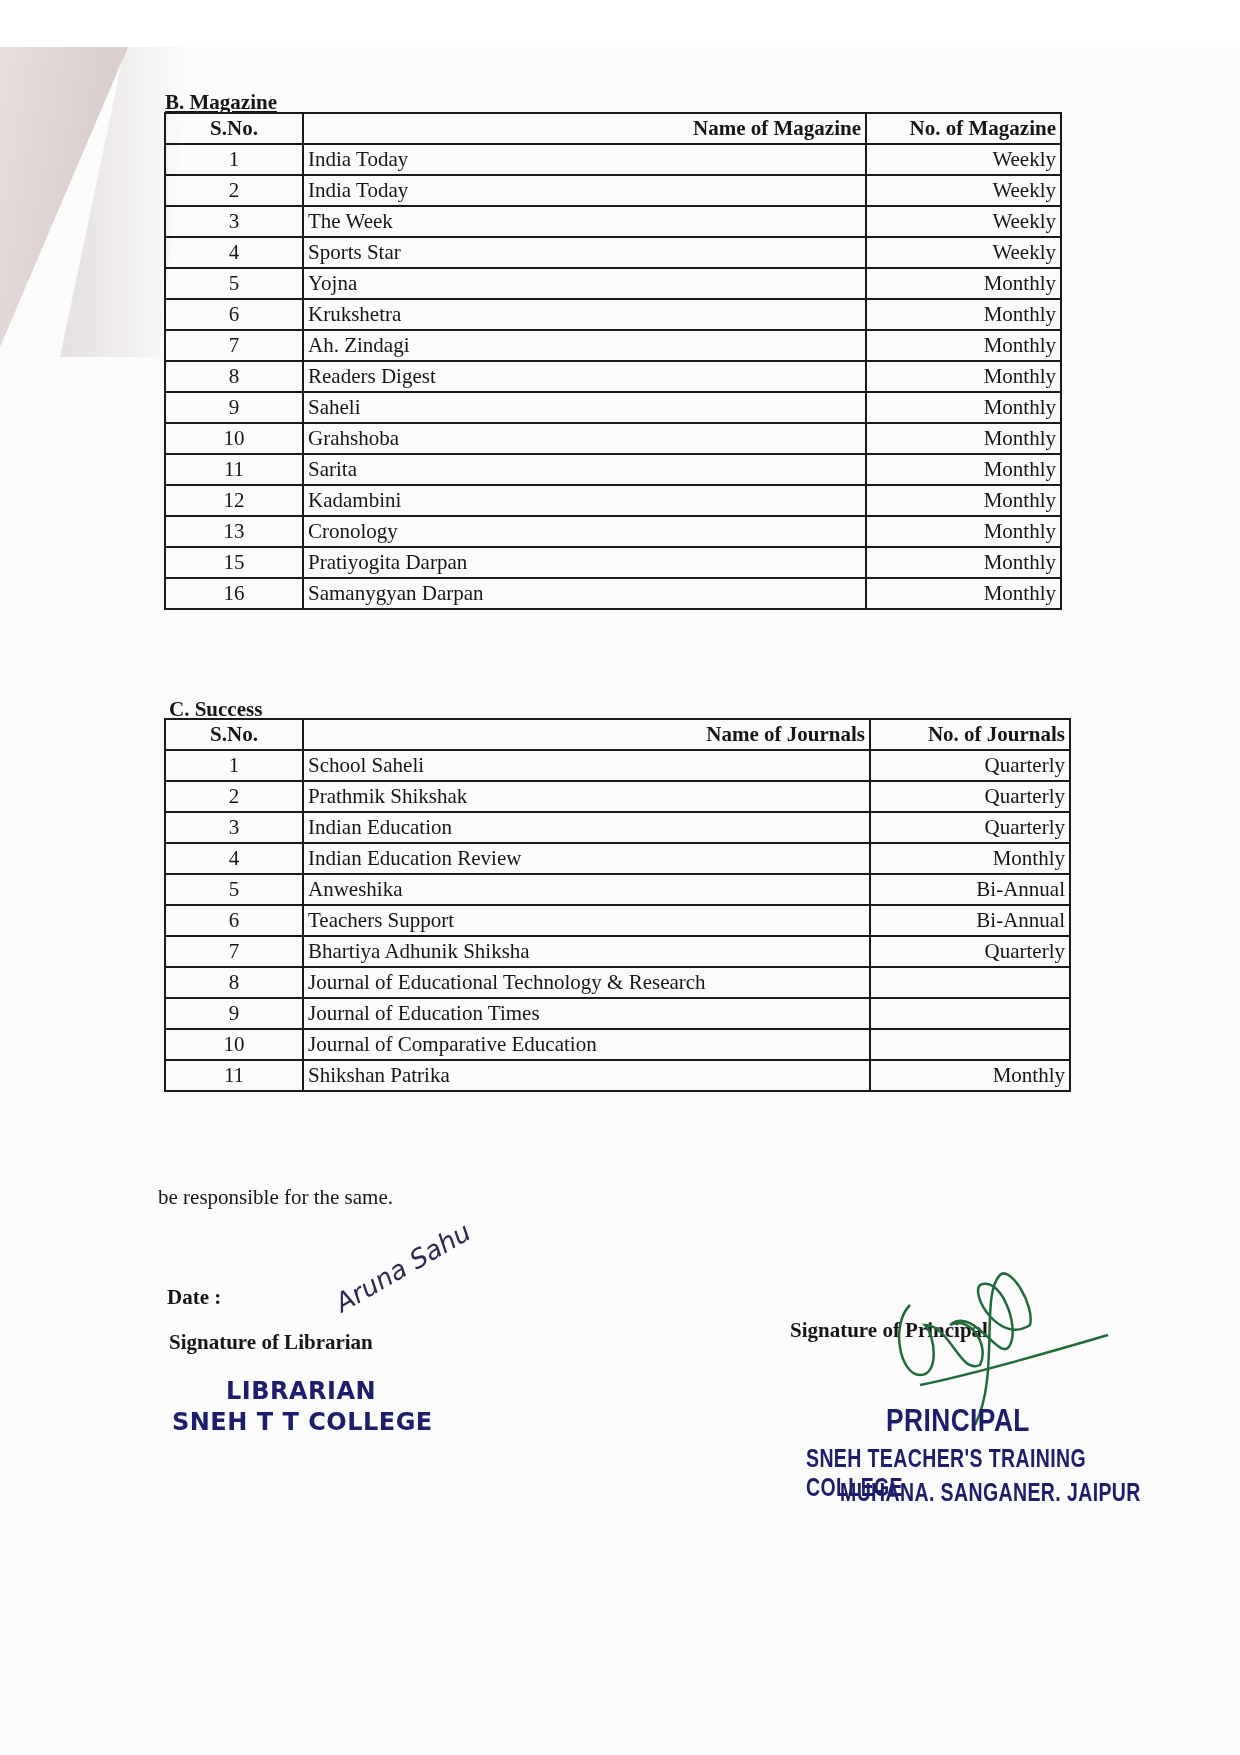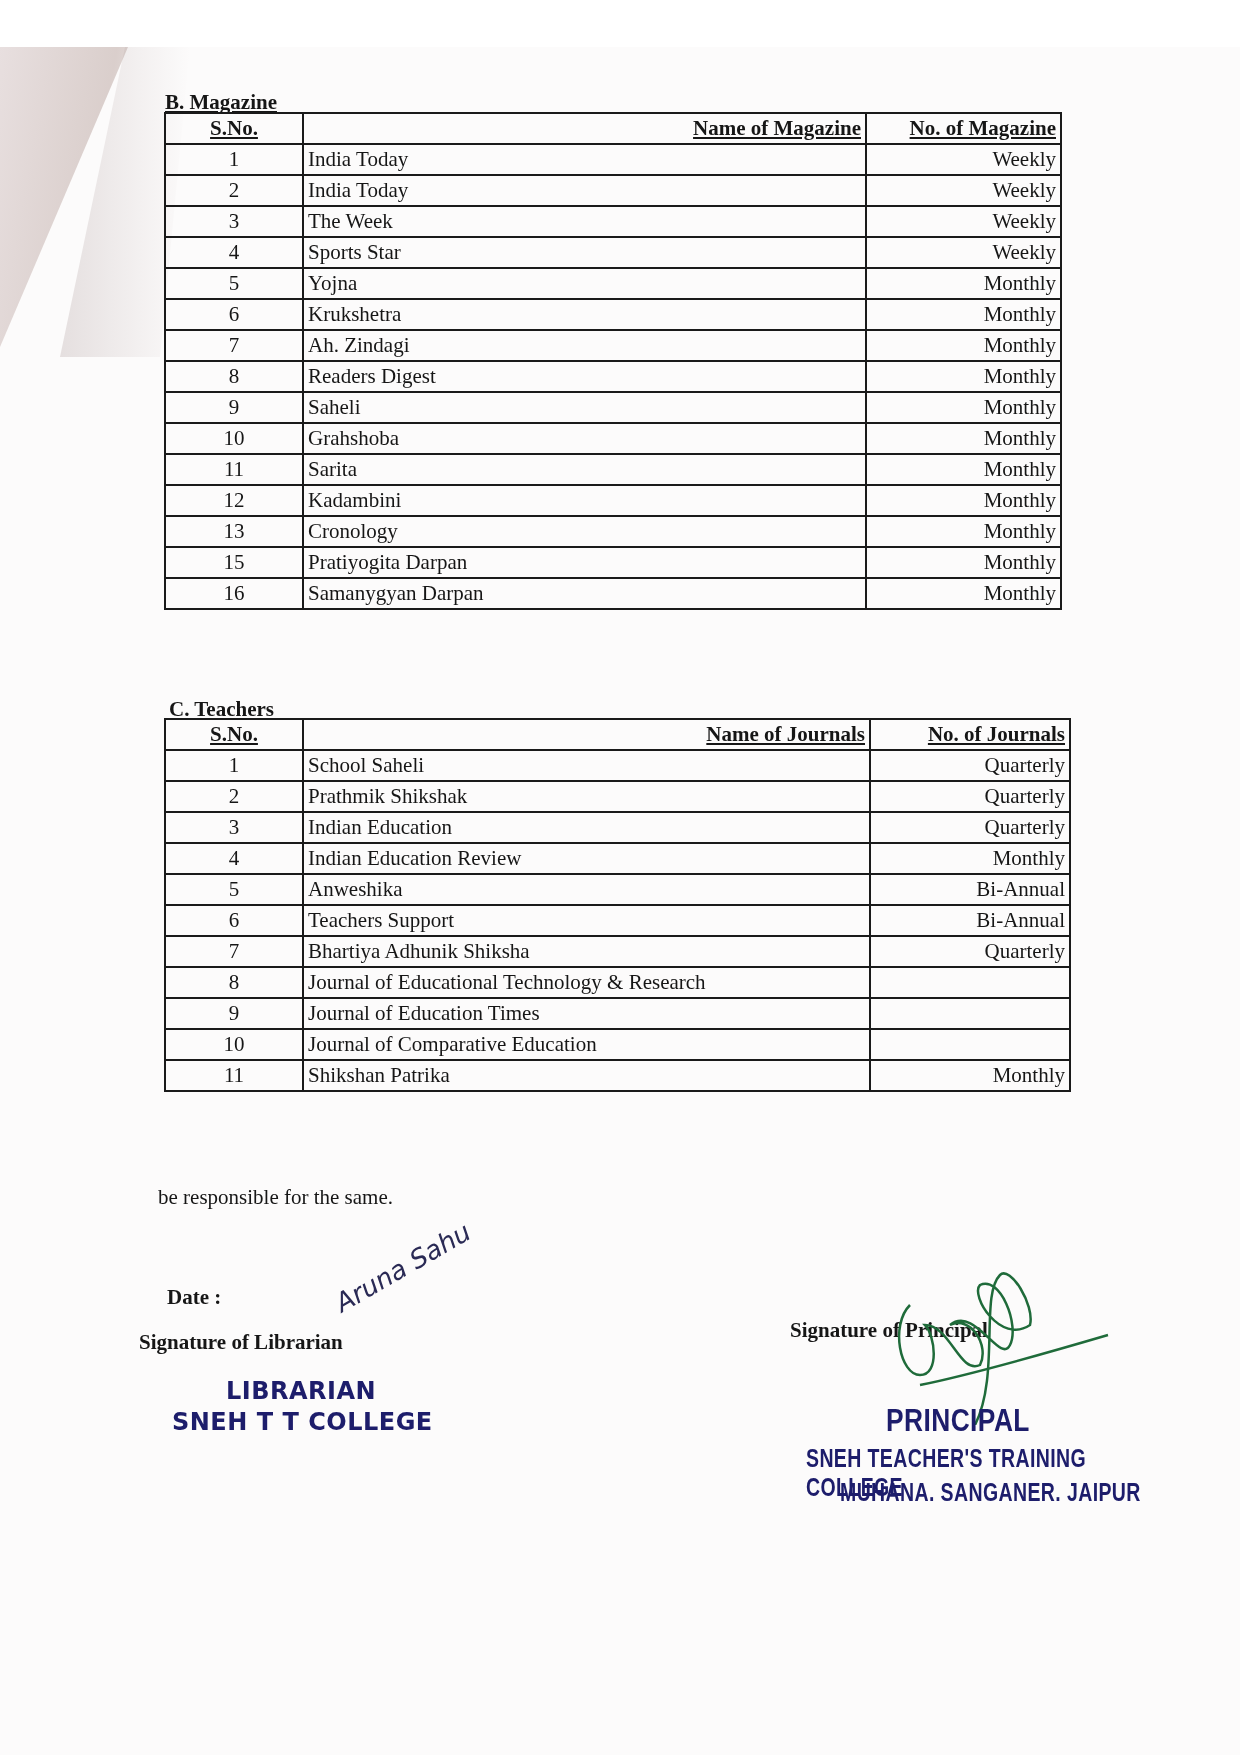--- a/index.html
+++ b/index.html
@@ -28,21 +28,21 @@
     text-decoration: underline; text-underline-offset: 2px;
   }
   table.doc {
     position: absolute; border-collapse: collapse; table-layout: fixed;
     font-size: 21px;
   }
   table.doc td, table.doc th {
     border: 2px solid #1a1a1a; padding: 0 4px; height: 29px; line-height: 29px;
     white-space: nowrap; overflow: hidden;
   }
-  table.doc th { font-weight: bold; text-decoration: underline; }
+  table.doc th { font-weight: bold; }
   .c-sno { text-align: center; }
   .c-name { text-align: left; }
   .c-freq { text-align: right; }
   .cert {
     position: absolute; left: 158px; top: 1180px; font-size: 21px; line-height: 35px;
     width: 900px;
   }
   .label { position: absolute; font-weight: bold; font-size: 21px; }
   .stamp {
     position: absolute; color: #1d1d6b; font-family: "DejaVu Sans", sans-serif;
@@ -148,21 +148,21 @@
         <td class="c-freq">Monthly</td>
       </tr>
       <tr>
         <td class="c-sno">16</td>
         <td class="c-name">Samanygyan Darpan</td>
         <td class="c-freq">Monthly</td>
       </tr>
     </tbody>
 </table>
 
-<div class="section-title" style="left:169px; top:697px;">C. Teachers</div>
+<div class="section-title" style="left:169px; top:697px;">C. Success</div>
 <table class="doc" id="jour-table" style="left:164px; top:718px; width:905px;">
   <colgroup>
       <col style="width:138px">
       <col style="width:567px">
       <col style="width:200px">
     </colgroup>
   <thead>
     <tr>
       <th class="c-sno">S.No.</th>
       <th class="c-freq">Name of Journals</th>
@@ -226,21 +226,21 @@
         <td class="c-freq">Monthly</td>
       </tr>
     </tbody>
 </table>
 
 <div class="cert">
   <div>be responsible for the same.</div>
 </div>
 
 <div class="label" style="left:167px; top:1285px;">Date :</div>
-<div class="label" style="left:139px; top:1330px;">Signature of Librarian</div>
+<div class="label" style="left:169px; top:1330px;">Signature of Librarian</div>
 <div class="sig-lib">Aruna Sahu</div>
 <div class="stamp" style="left:226px; top:1377px; font-size:24px;">LIBRARIAN</div>
 <div class="stamp" style="left:172px; top:1408px; font-size:24px;">SNEH T T COLLEGE</div>
 
 <div class="label" style="left:790px; top:1318px;">Signature of Principal</div>
 <svg class="sig-prin" width="230" height="160" viewBox="0 0 230 160">
   <path d="M30 40 C10 60, 20 110, 40 110 C60 110, 55 70, 45 60 C70 60, 80 110, 100 100 C110 80, 90 50, 70 60 C95 40, 120 100, 130 80 C140 60, 120 10, 100 20 C90 30, 120 80, 150 60 C155 40, 130 0, 120 10 C100 30, 120 110, 95 160" fill="none" stroke="#1f6b3a" stroke-width="2.5"></path>
   <path d="M40 120 C90 110, 160 90, 228 70" fill="none" stroke="#1f6b3a" stroke-width="2.5"></path>
 </svg>
 <div class="stamp" style="left:886px; top:1403px; font-size:31px; font-family:'Liberation Sans', sans-serif; transform:scaleX(0.85); transform-origin:left;">PRINCIPAL</div>

